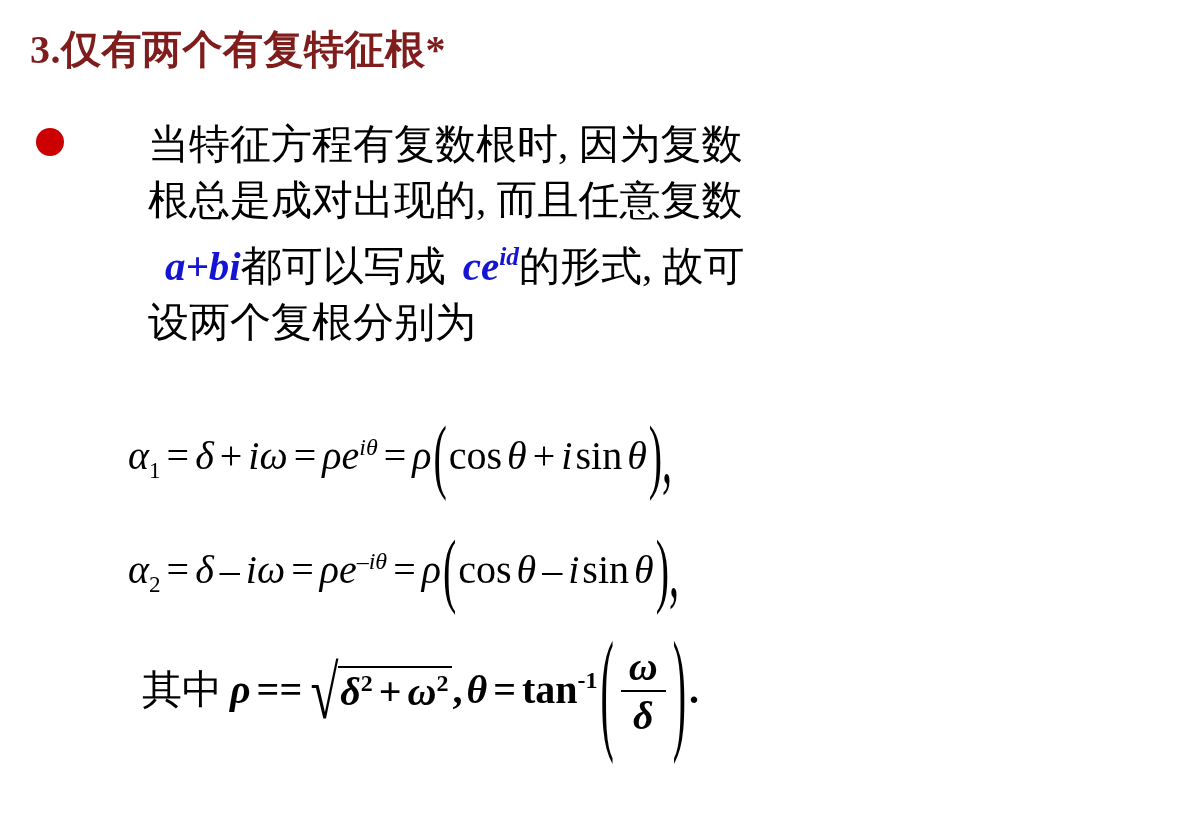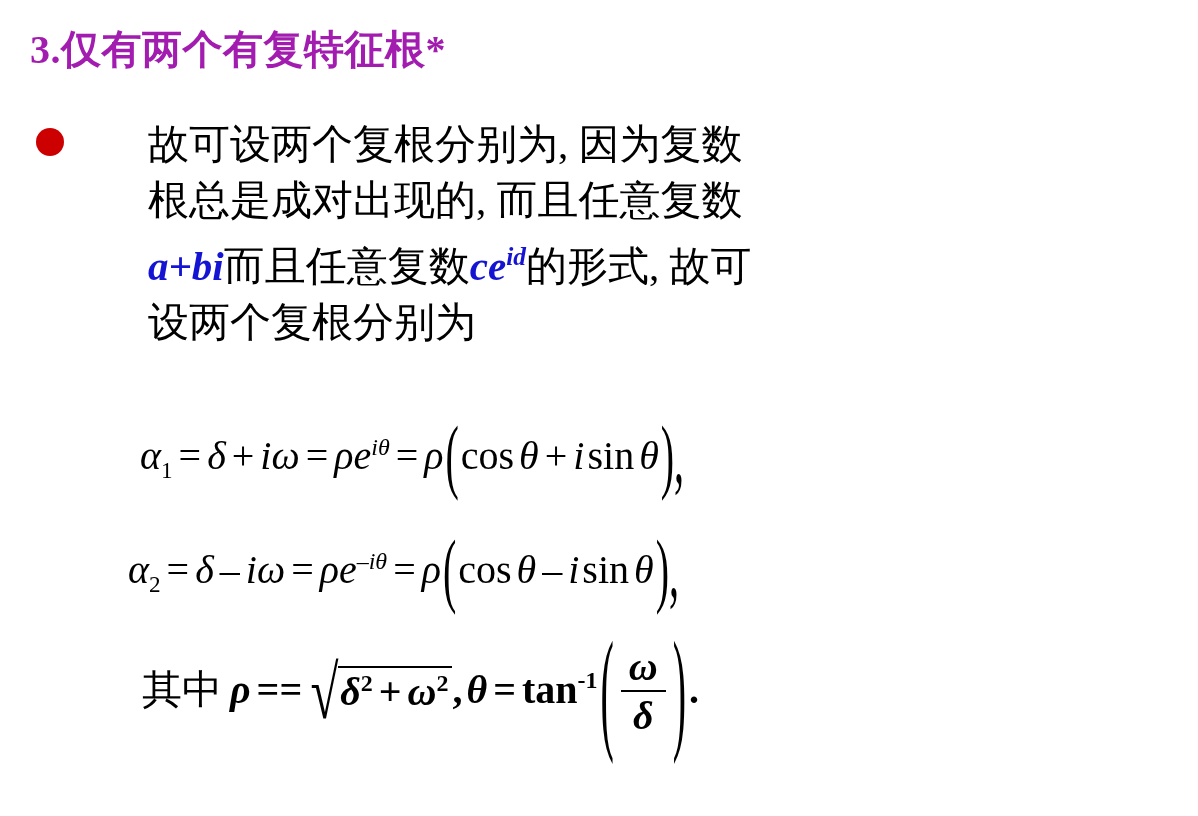--- a/index.html
+++ b/index.html
@@ -20,21 +20,21 @@
   }
 
   
   .title {
     position: absolute;
     left: 30px;
     top: 22px;
     font-family: "Liberation Serif", serif;
     font-weight: bold;
     font-size: 40px;
-    color: #a21caf;
+    color: #7f1d1d;
     white-space: nowrap;
     letter-spacing: 0.5px;
   }
 
   
   .bullet-dot {
     position: absolute;
     left: 36px;
     top: 128px;
     width: 28px;
@@ -51,34 +51,35 @@
     font-size: 41px;
     line-height: 56px;
     color: #000000;
     font-weight: normal;
   }
   .body-text .math-inline {
     font-family: "Liberation Serif", serif;
     font-style: italic;
     font-weight: bold;
     color: #1414d2;
+    margin-left: 17px;
   }
   .body-text .math-inline sup {
     font-size: 0.62em;
     vertical-align: super;
   }
 
   
   .eq {
     position: absolute;
     font-family: "Liberation Serif", serif;
     color: #000000;
     white-space: nowrap;
   }
-  .eq1 { left: 140px; top: 432px; font-size: 40px; }
+  .eq1 { left: 128px; top: 432px; font-size: 40px; }
   .eq2 { left: 128px; top: 546px; font-size: 40px; }
   .eq3 { left: 142px; top: 648px; font-size: 40px; }
 
   .it { font-style: italic; }
   .sub {
     font-size: 0.58em;
     vertical-align: sub;
     font-style: normal;
   }
   .sup {
@@ -149,21 +150,21 @@
 </head>
 <body>
 
 <div class="slide">
 
   <div class="title">3.仅有两个有复特征根*</div>
 
   <div class="bullet-dot"></div>
 
   <div class="body-text">
-    <span>故可设两个复根分别为, 因为复数根总是成对出现的, 而且任意复数</span><span class="math-inline">a+bi</span><span>而且任意复数</span><span class="math-inline"><span>ce</span><sup>id</sup></span><span>的形式, 故可设两个复根分别为</span>
+    <span>当特征方程有复数根时, 因为复数根总是成对出现的, 而且任意复数</span><span class="math-inline">a+bi</span><span>都可以写成</span><span class="math-inline"><span>ce</span><sup>id</sup></span><span>的形式, 故可设两个复根分别为</span>
   </div>
 
   <div class="eq eq1">
     <span class="it">α</span><span class="sub">1</span><span class="op">=</span><span class="it">δ</span><span class="op">+</span><span class="it">i</span><span class="it">ω</span><span class="op">=</span><span class="it">ρ</span><span class="it">e</span><span class="sup it">iθ</span><span class="op">=</span><span class="it">ρ</span><span class="bigparen">(</span><span>cos</span><span class="it" style="padding-left:5px">θ</span><span class="op">+</span><span class="it">i</span><span style="padding-left:3px">sin</span><span class="it" style="padding-left:5px">θ</span><span class="bigparen">),</span>
   </div>
 
   <div class="eq eq2">
     <span class="it">α</span><span class="sub">2</span><span class="op">=</span><span class="it">δ</span><span class="op">–</span><span class="it">i</span><span class="it">ω</span><span class="op">=</span><span class="it">ρ</span><span class="it">e</span><span class="sup it">–iθ</span><span class="op">=</span><span class="it">ρ</span><span class="bigparen">(</span><span>cos</span><span class="it" style="padding-left:5px">θ</span><span class="op">–</span><span class="it">i</span><span style="padding-left:3px">sin</span><span class="it" style="padding-left:5px">θ</span><span class="bigparen">),</span>
   </div>
 

